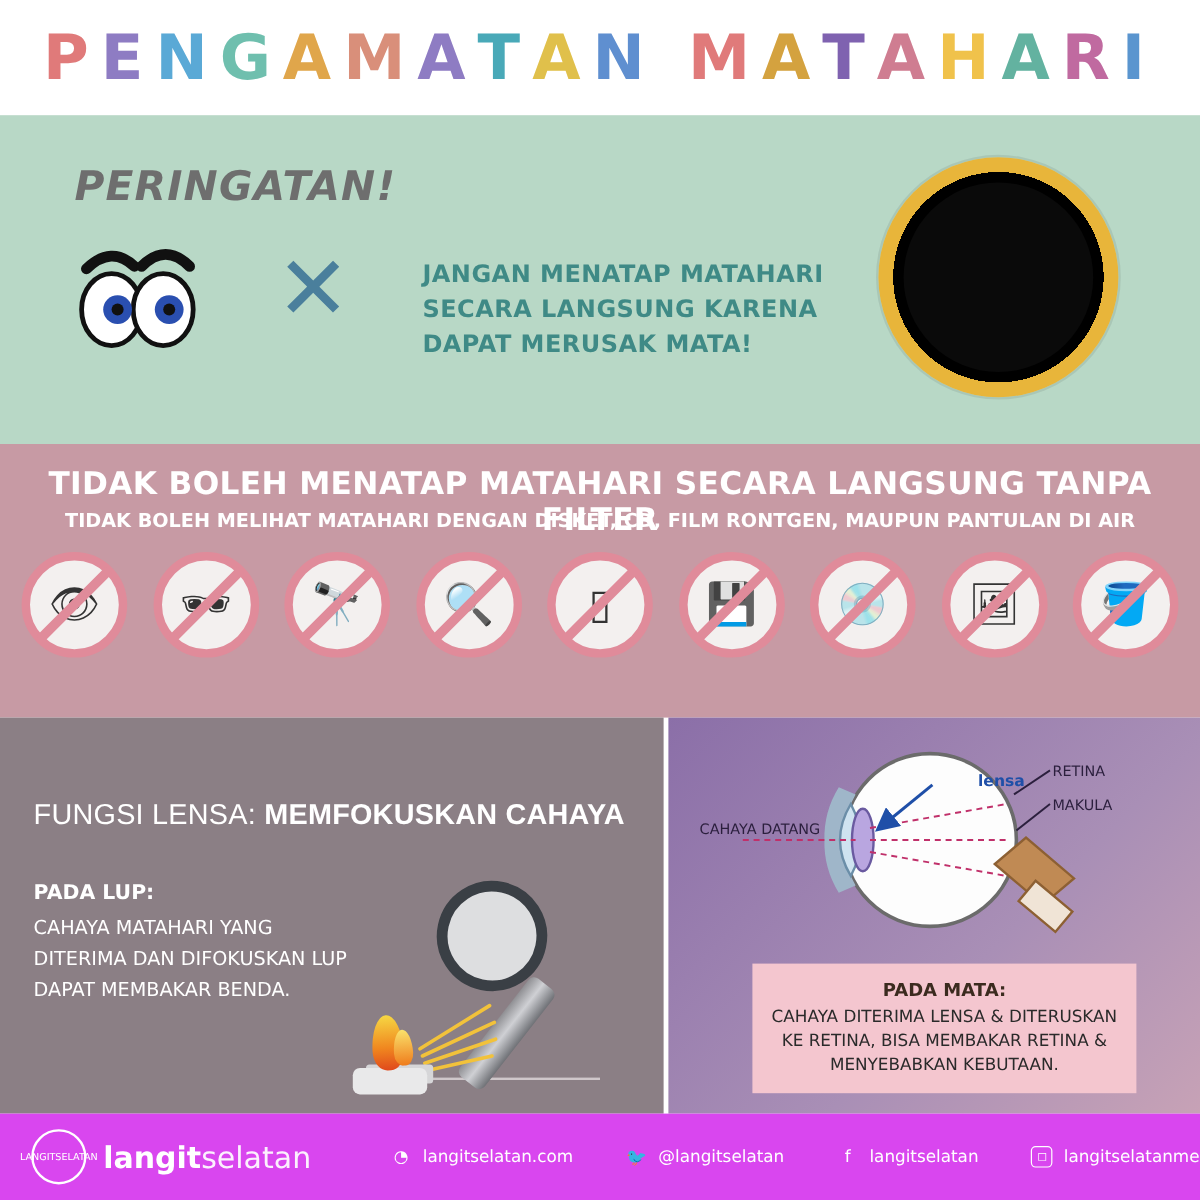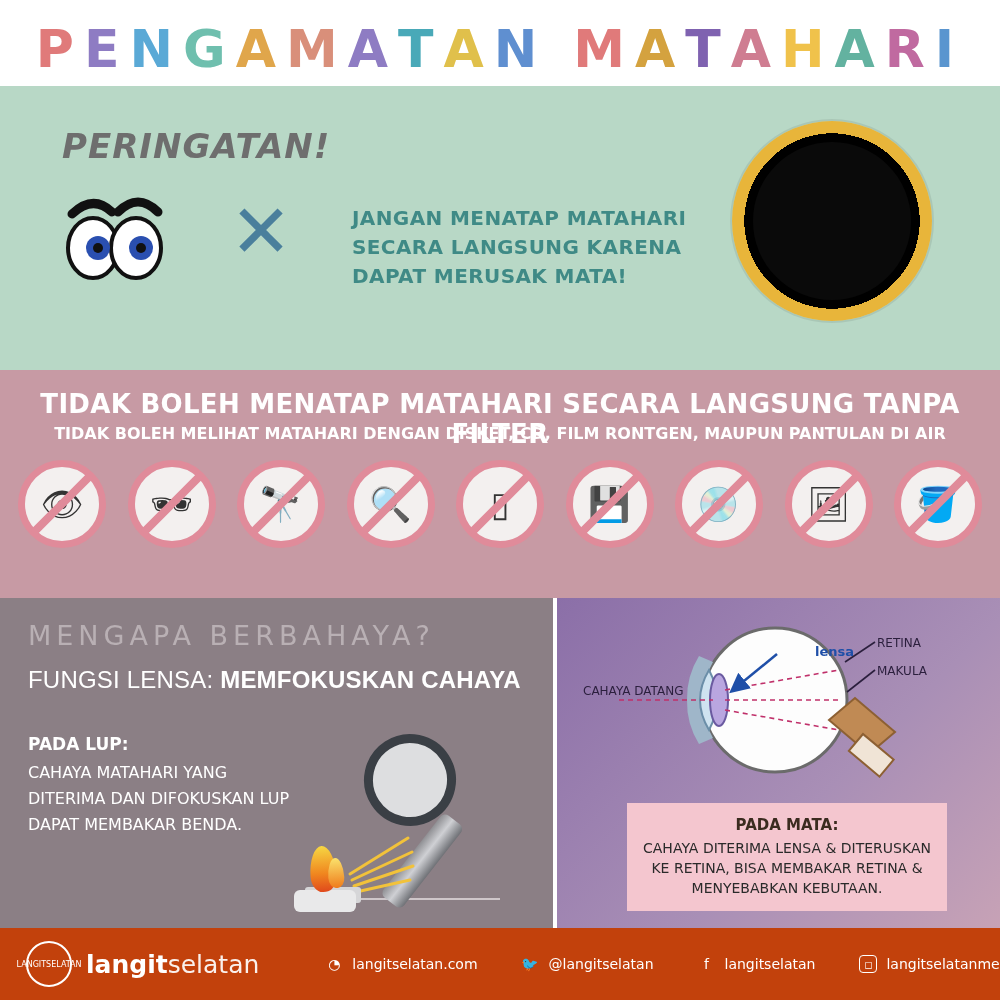--- a/index.html
+++ b/index.html
@@ -18,21 +18,21 @@
     display: flex; align-items: center; justify-content: center;
   }
   .title-band .ltr {
     font-size: 52px; font-weight: bold; letter-spacing: 0px;
     font-family: "DejaVu Sans", sans-serif;
   }
   .title-band .sp { display: inline-block; width: 26px; }
 
   
   .warn-band {
-    position: absolute; left: 0; top: 86px; width: 1000px; height: 352px;
+    position: absolute; left: 0; top: 96px; width: 1000px; height: 352px;
     background: #b8d8c6;
   }
   .warn-title {
     position: absolute; left: 62px; top: 40px;
     font-size: 34px; font-weight: bold; font-style: italic;
     color: #6e6e6e; letter-spacing: 1px;
     font-family: "DejaVu Sans", sans-serif;
   }
   .eyes { position: absolute; left: 60px; top: 100px; width: 110px; height: 110px; }
   .x-mark {
@@ -171,21 +171,21 @@
     font-family: "DejaVu Sans", sans-serif; margin-bottom: 4px;
   }
   .mata-body {
     font-size: 14px; line-height: 20px; color: #2a2a2a; text-align: center;
     font-family: "DejaVu Sans", sans-serif;
   }
 
   
   .footer {
     position: absolute; left: 0; top: 928px; width: 1000px; height: 72px;
-    background: #c2410c; display: flex; align-items: center;
+    background: #d946ef; display: flex; align-items: center;
   }
   .logo-seal {
     width: 46px; height: 46px; border-radius: 50%;
     border: 2px solid #ffffff; margin-left: 26px;
     display: flex; align-items: center; justify-content: center;
     color: #ffffff; font-size: 8px; text-align: center; line-height: 9px;
     font-family: "DejaVu Sans", sans-serif;
   }
   .brand {
     margin-left: 14px; font-size: 25px; color: #ffffff;
@@ -276,21 +276,20 @@
           <span class="slash"></span>
         </div>
         <div class="no-icon">
           <span class="glyph">🪣</span>
           <span class="slash"></span>
         </div>
       </div>
   </div>
 
   <div class="lens-panel">
-    <div class="lens-h1">MENGAPA BERBAHAYA?</div>
     <div class="lens-h2">
       <span>FUNGSI LENSA: </span><b>MEMFOKUSKAN CAHAYA</b>
     </div>
     <div class="lup-label">PADA LUP:</div>
     <div class="lup-body">CAHAYA MATAHARI YANG DITERIMA DAN DIFOKUSKAN LUP DAPAT MEMBAKAR BENDA.</div>
     <div class="lup-rule"></div>
 
     <div class="mag">
       <div class="lens"></div>
       <div class="handle"></div>

